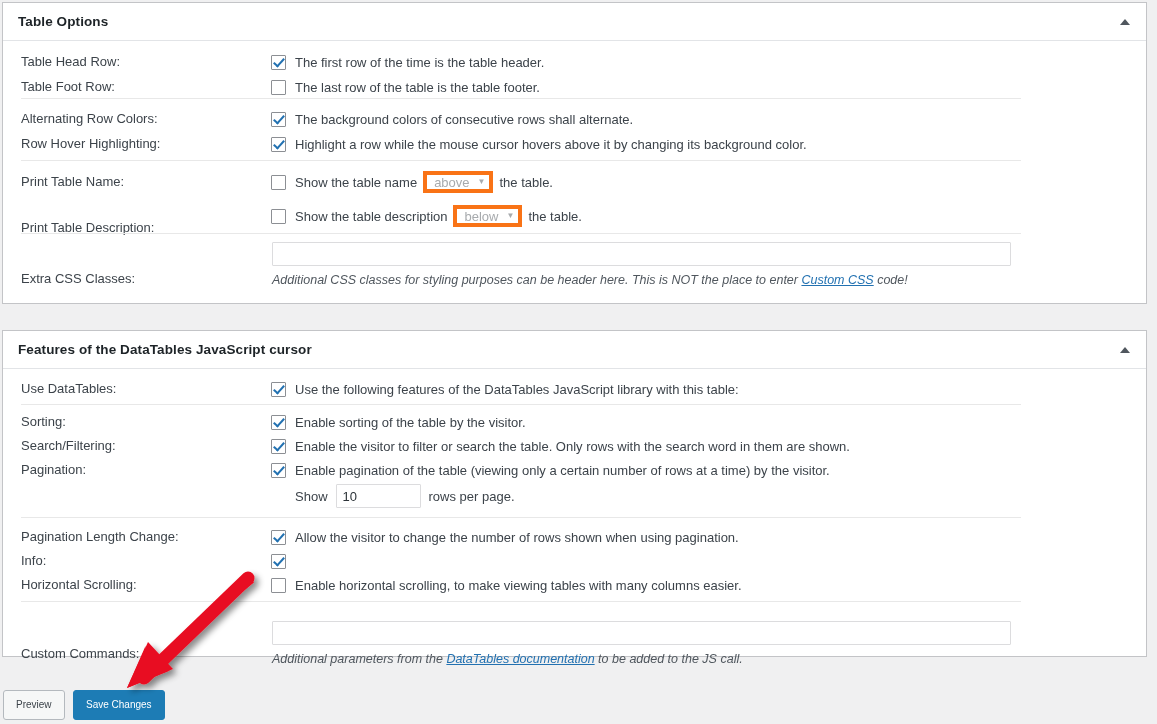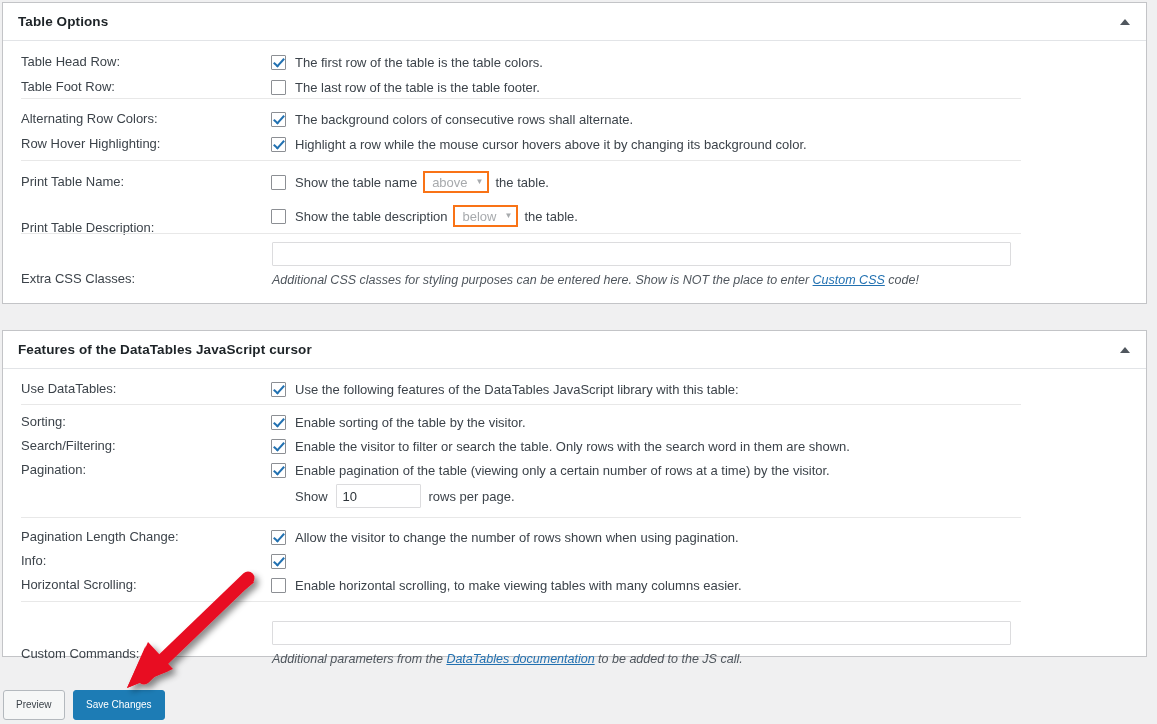--- a/index.html
+++ b/index.html
@@ -129,21 +129,21 @@
     border: solid #2271b1;
     border-width: 0 2px 2px 0;
     transform: rotate(42deg);
   }
 
   
   .sel {
     display: inline-flex;
     align-items: center;
     height: 22px;
-    border: 2px solid #f97316;
+    border: 4px solid #f97316;
     background: #fff;
     color: #a7aaad;
     font-size: 13px;
     padding: 0 4px 0 7px;
     margin: 0 6px;
     box-sizing: border-box;
     cursor: default;
   }
   .sel .caret {
     margin-left: 8px;
@@ -248,21 +248,21 @@
           <i></i>
         </div>
     </div>
 
     <div class="panel-body">
 
       <div class="row" style="top:10px">
         <div class="row-label">Table Head Row:</div>
         <div class="row-control">
           <span class="cb checked"></span>
-          <span class="row-text">The first row of the table is the table colors.</span>
+          <span class="row-text">The first row of the time is the table header.</span>
         </div>
       </div>
       <div class="row" style="top:35px">
         <div class="row-label">Table Foot Row:</div>
         <div class="row-control">
           <span class="cb"></span>
           <span class="row-text">The last row of the table is the table footer.</span>
         </div>
       </div>
 
@@ -310,21 +310,21 @@
         </div>
       </div>
 
       <div class="grp-sep" style="top:192px"></div>
 
       <div class="row" style="top:227px">
         <div class="row-label">Extra CSS Classes:</div>
       </div>
       <input class="text-input" style="top: 201px;" value="" placeholder="">
       <div class="desc" style="top:232px">
-        <span>Additional CSS classes for styling purposes can be entered here. Show is NOT the place to enter </span><a class="inline-link" href="#">Custom CSS</a><span> code!</span>
+        <span>Additional CSS classes for styling purposes can be header here. This is NOT the place to enter </span><a class="inline-link" href="#">Custom CSS</a><span> code!</span>
       </div>
 
     </div>
   </div>
 
   <div class="panel" id="panel-datatables">
 
     <div class="panel-header">
       <div class="panel-title">Features of the DataTables JavaScript cursor</div>
       <div class="toggle-icon">

